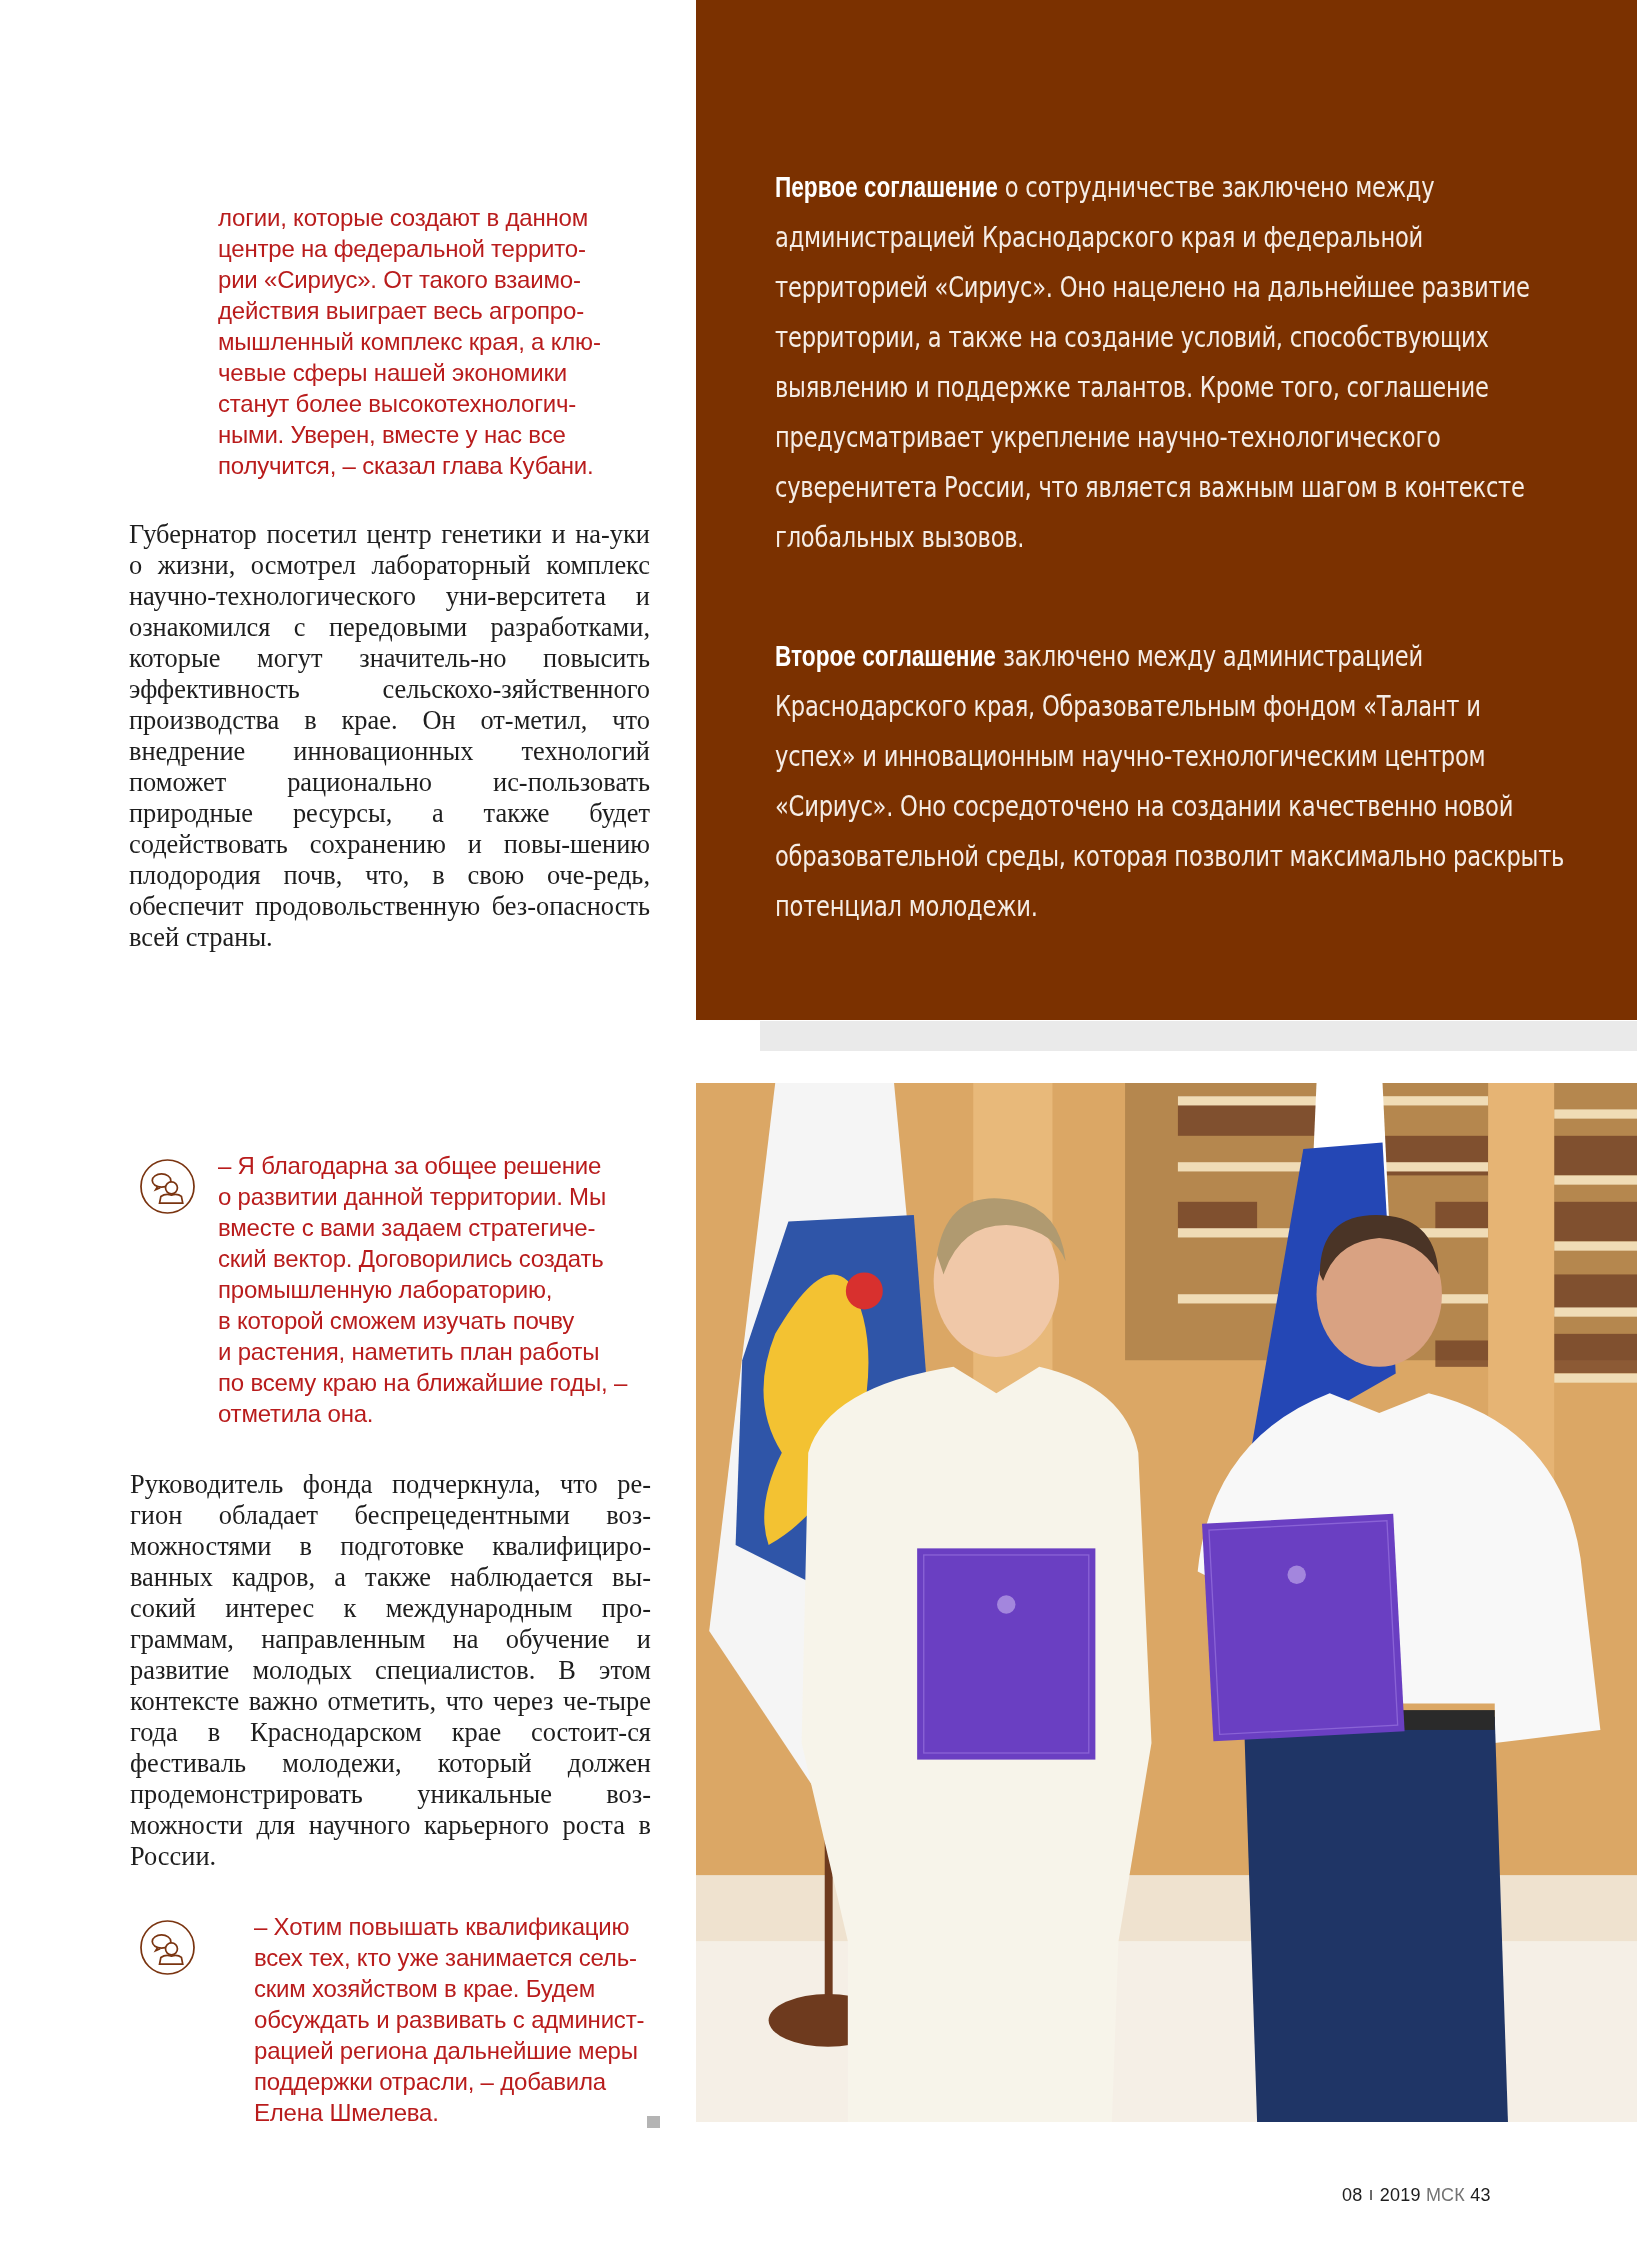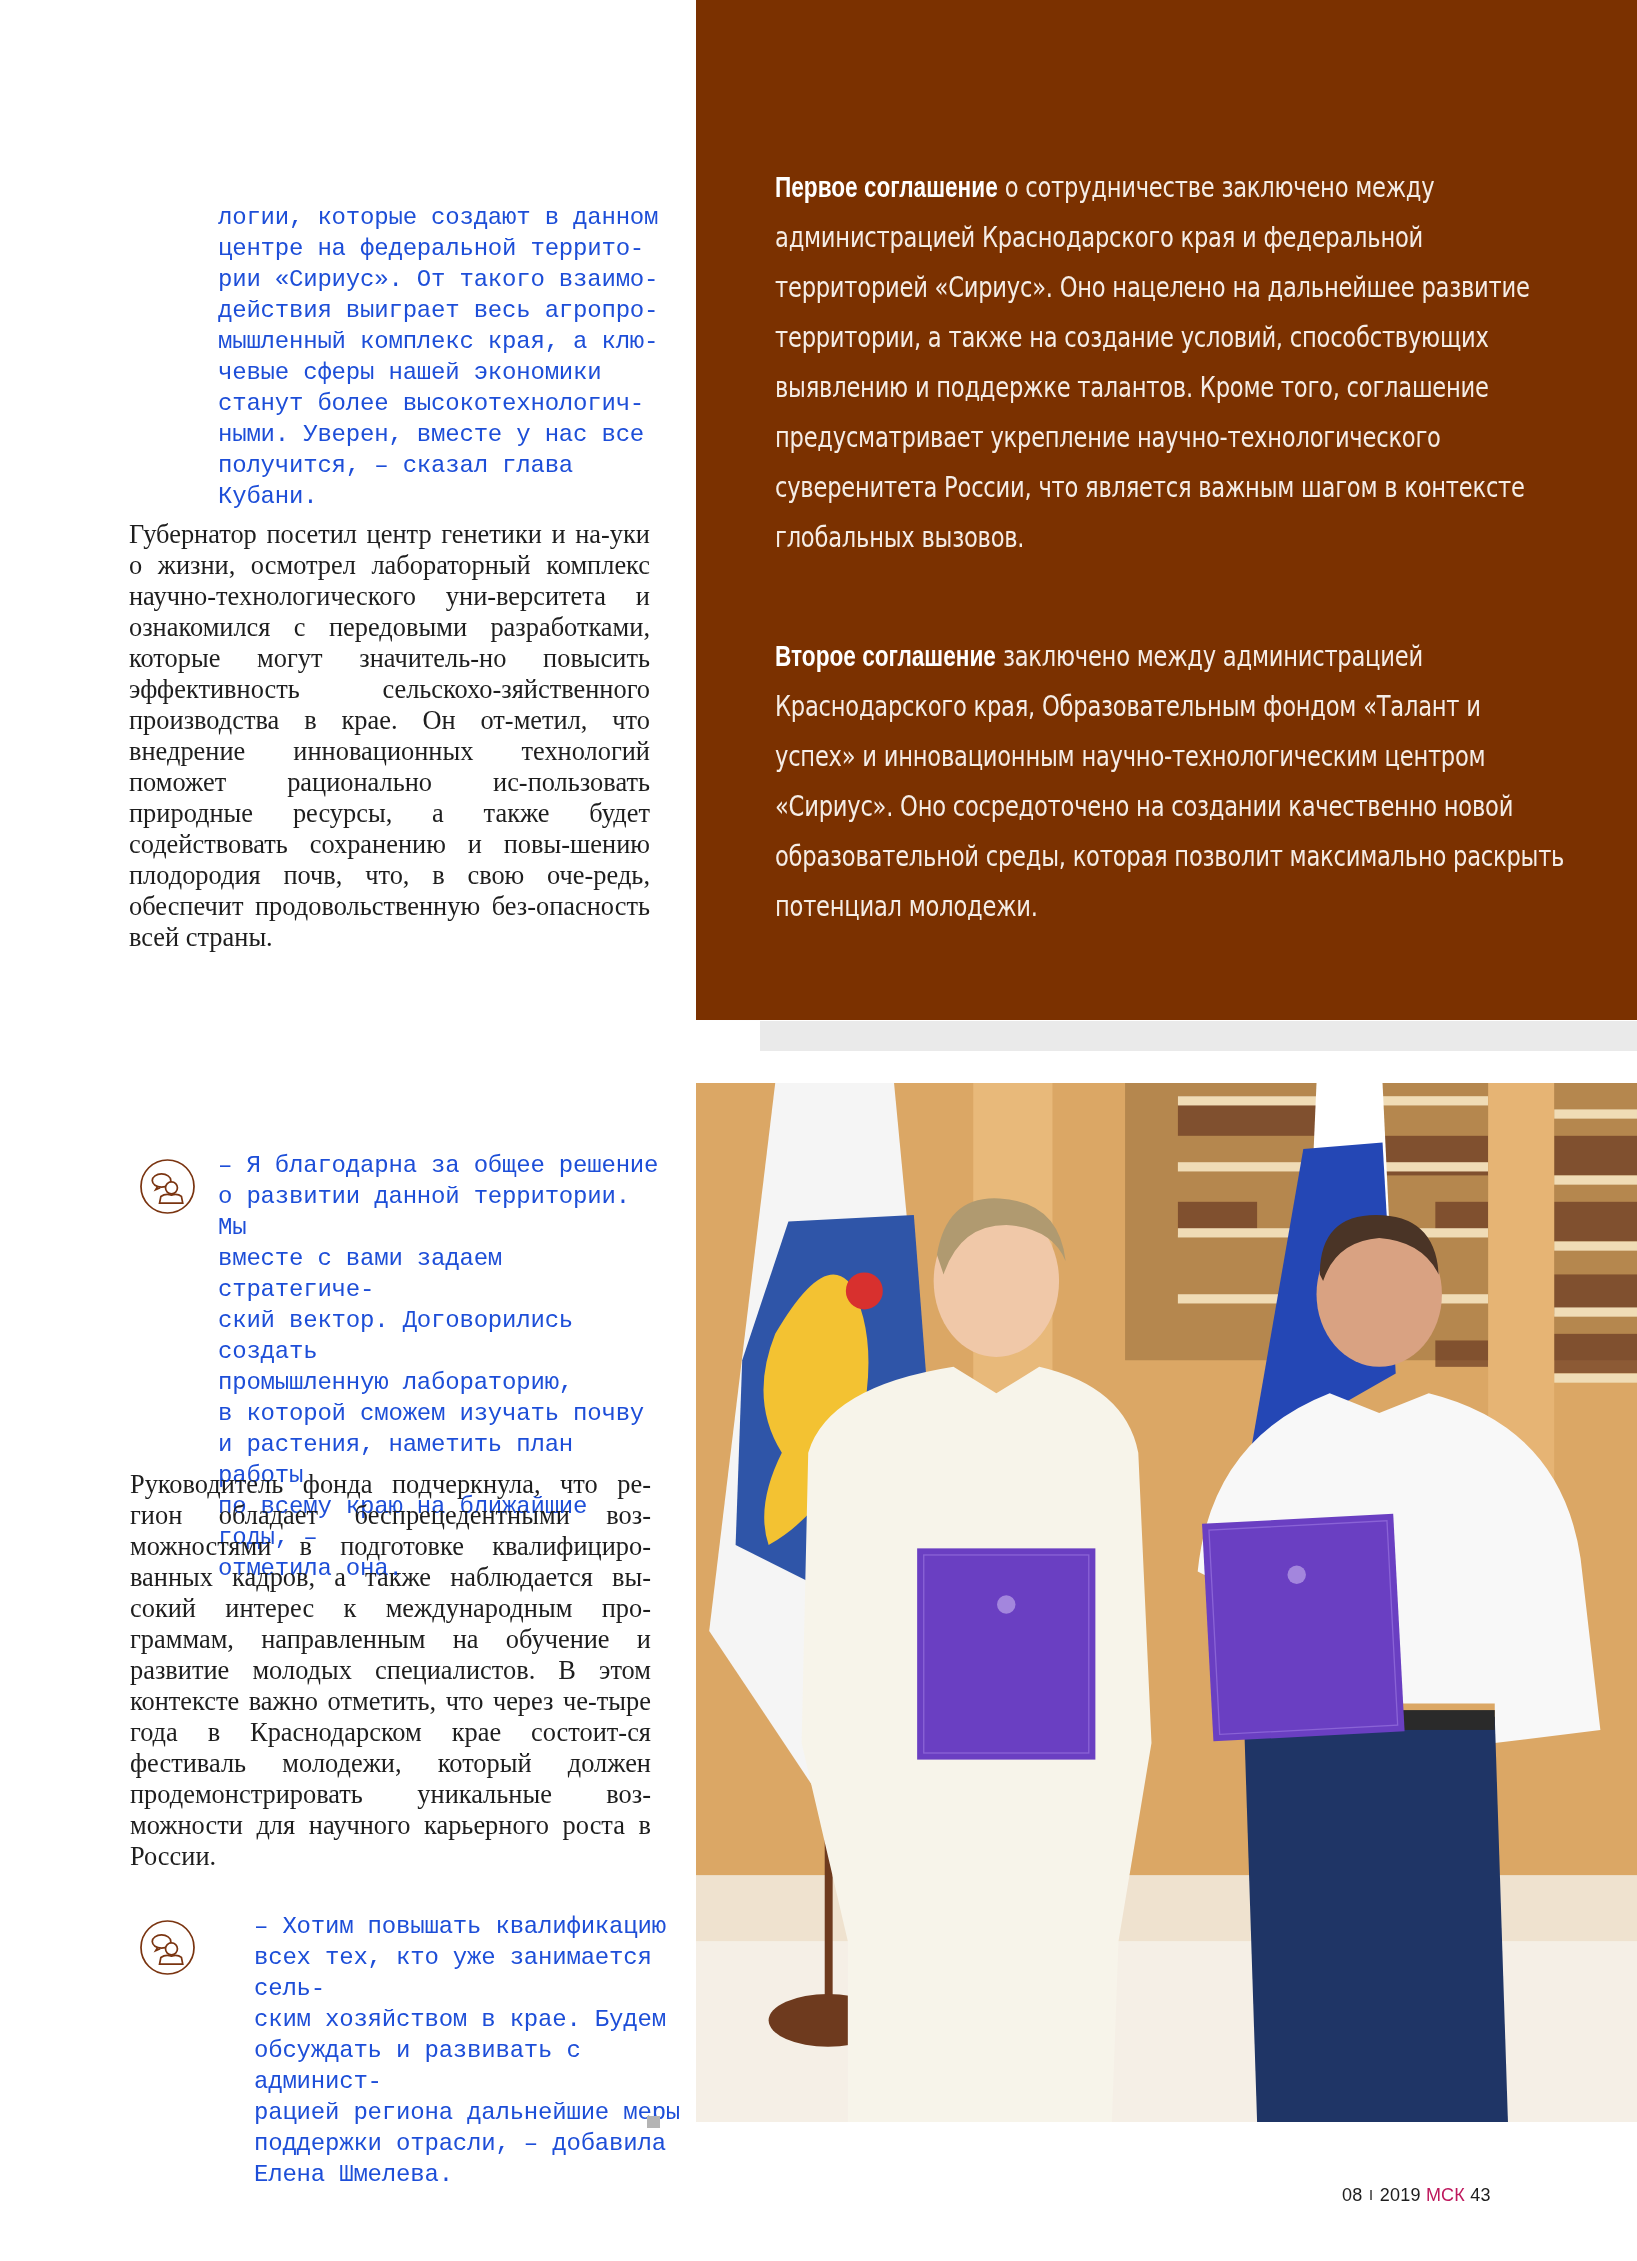--- a/index.html
+++ b/index.html
@@ -1,23 +1,23 @@
 <!DOCTYPE html>
 <html style="font-size:10.6px"><head>
 <meta charset="utf-8">
 <style>
   html, body { margin: 0; padding: 0; background: #ffffff; }
   body { width: 1638px; height: 2261px; position: relative; overflow: hidden; }
 
   .quote-text {
     position: absolute;
-    font-family: Liberation Mono, monospace;
+    font-family: Liberation Sans, sans-serif;
     font-size: 24px;
     line-height: 31px;
-    color: #1d4ed8;
+    color: #b91c1c;
     letter-spacing: -0.2px;
     white-space: pre-line;
   }
   .body-text {
     position: absolute;
     font-family: "Liberation Serif", serif;
     font-size: 26.4px;
     line-height: 31px;
     color: #1e1e1e;
     text-align: justify;
@@ -81,21 +81,21 @@
 
   .footer {
     position: absolute;
     left: 1342px; top: 2185px;
     font-family: "Liberation Sans", sans-serif;
     font-size: 18px;
     color: #1d1d1d;
     letter-spacing: 0.2px;
   }
   .footer .sep { margin: 0 6.6px; font-size: 14.5px; position: relative; top: -1.3px; }
-  .footer .mag { color: #be185d; }
+  .footer .mag { color: #737373; }
 </style>
 </head>
 <body>
 
 <div class="quote-text" style="left:218px; top:202px; width:449px;">логии, которые создают в данном
 центре на федеральной террито-
 рии «Сириус». От такого взаимо-
 действия выиграет весь агропро-
 мышленный комплекс края, а клю-
 чевые сферы нашей экономики

